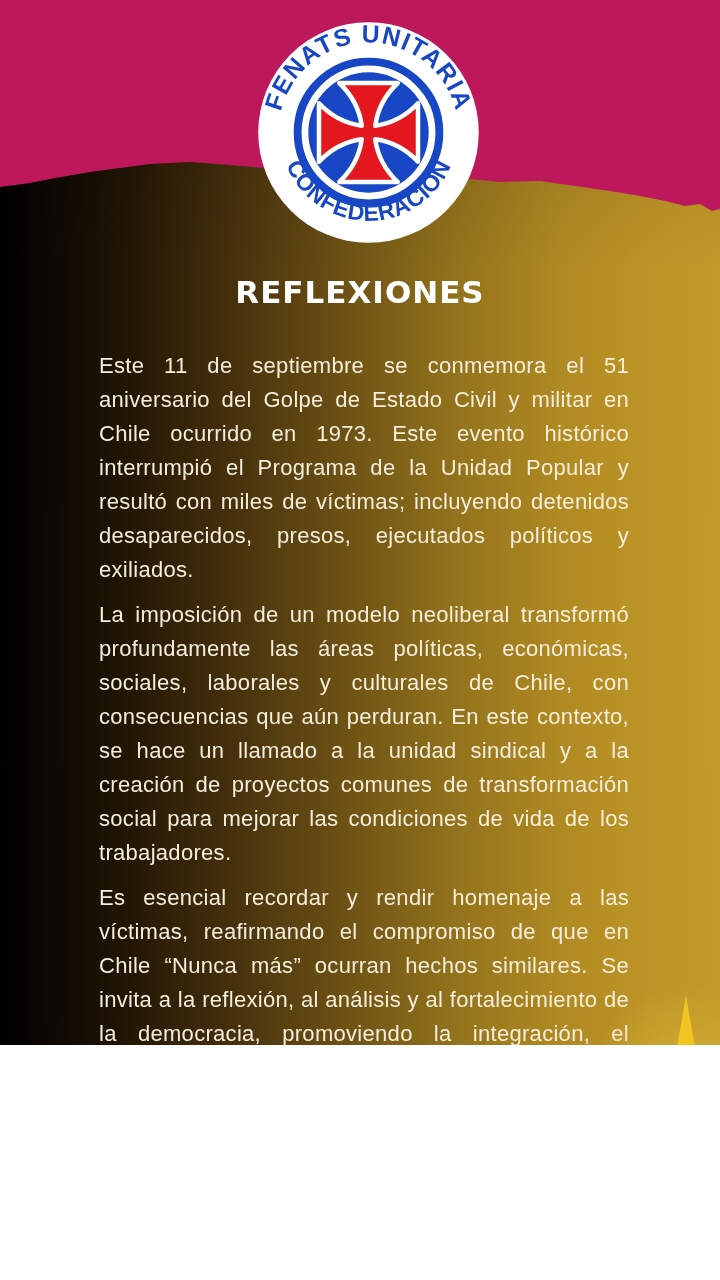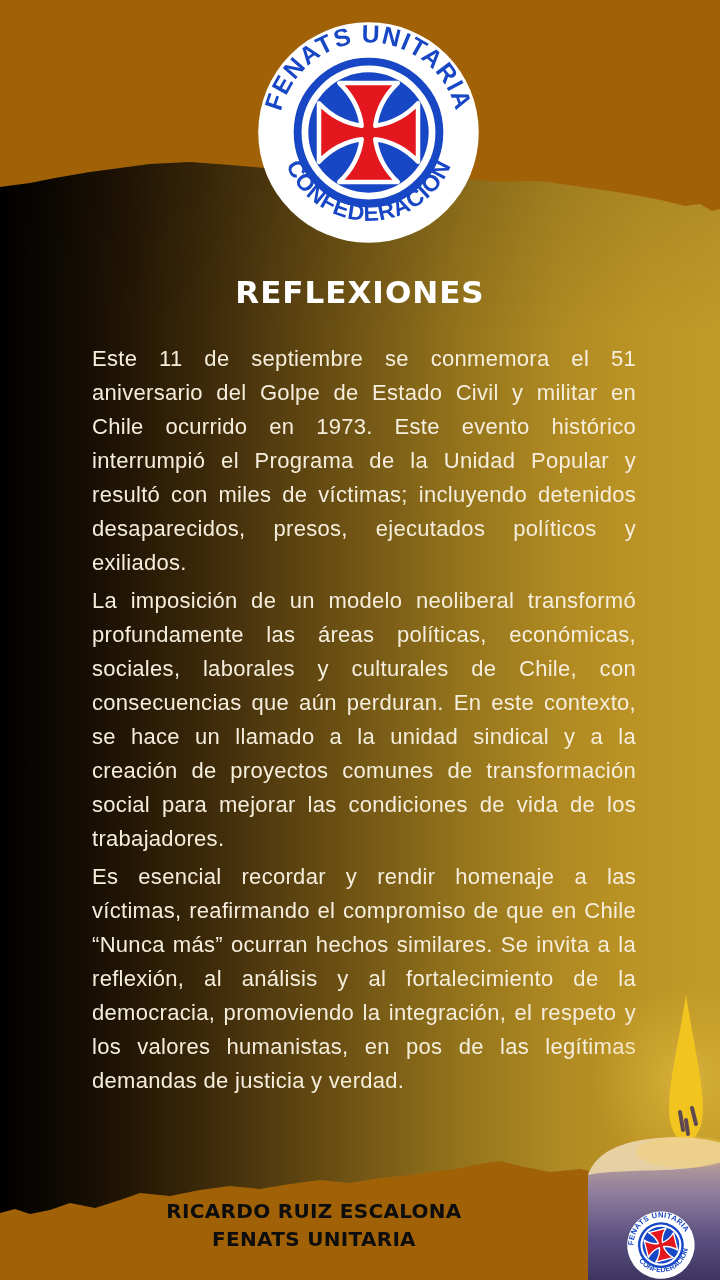--- a/index.html
+++ b/index.html
@@ -1,18 +1,18 @@
 <!DOCTYPE html>
 <html><head>
 <meta charset="utf-8">
 <style>
   html,body{margin:0;padding:0;background:#ffffff;}
   .stage{
-    position:relative;width:720px;height:1280px;overflow:hidden;
-    background:#a16207;font-family:"Liberation Sans",sans-serif;
+    position:relative;width:720px;height:1045px;overflow:hidden;
+    background:#be185d;font-family:"Liberation Sans",sans-serif;
   }
   
   .torn{
     position:absolute;inset:0;
     background:linear-gradient(to right,#000000 0%,#0e0903 8%,#231604 18%,
       #45300c 32%,#6d5214 48%,#94741c 64%,#b08a22 78%,#bd9526 90%,#c29a29 100%);
     clip-path:polygon(
       0px 187px,30px 183px,55px 178px,90px 172px,120px 168px,150px 164px,
       190px 162px,230px 165px,265px 168px,300px 167px,335px 172px,365px 175px,
       400px 171px,435px 177px,470px 179px,500px 182px,540px 181px,575px 186px,
@@ -32,21 +32,21 @@
   .logo-top{position:absolute;left:256px;top:20px;width:225px;height:225px;}
   .title{
     position:absolute;left:0;top:274px;width:720px;text-align:center;
     font-family:"DejaVu Sans",sans-serif;font-weight:bold;font-size:31px;
     letter-spacing:1px;color:#ffffff;
   }
   .bodytext{
     position:absolute;left:88px;top:338px;width:552px;color:#f6eedd;
     font-size:22px;line-height:34px;letter-spacing:0.3px;
   }
-  .bodytext p{margin:4px;text-align:justify;}
+  .bodytext p{margin:11px;text-align:justify;}
   .candle{position:absolute;left:560px;top:960px;width:160px;height:320px;}
   .signature{
     position:absolute;left:0;top:1197px;width:628px;text-align:center;
     font-family:"DejaVu Sans",sans-serif;font-weight:bold;font-size:20px;
     line-height:28px;color:#0d0d0d;letter-spacing:0.3px;
   }
   .logo-arc-text{
     font-family:"Liberation Sans",sans-serif;font-weight:bold;fill:#1847c5;
   }
 </style>

